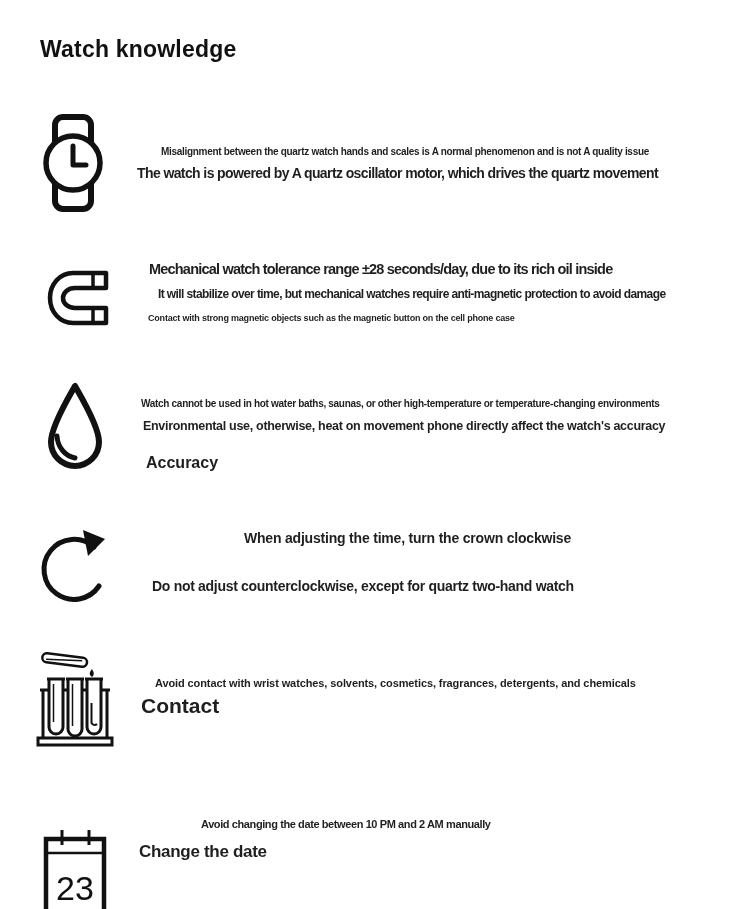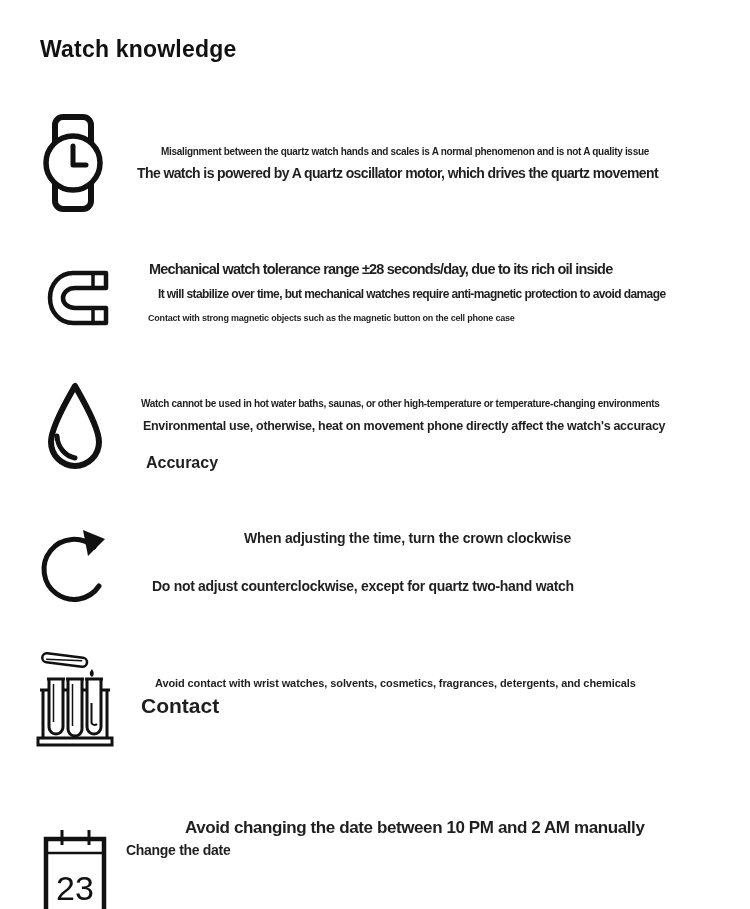--- a/index.html
+++ b/index.html
@@ -38,22 +38,22 @@
   .i3 { left:40px; top:526px; width:68px; height:86px; }
   .s3-l0 { left:244px; top:530px; font-size:14px;   letter-spacing:-0.2px; }
   .s3-l1 { left:148px; top:554px; font-size:13px;   letter-spacing:-0.3px; }
   .s3-l2 { left:152px; top:578px; font-size:14px;   letter-spacing:-0.3px; }
   
   .i4 { left:36px; top:648px; width:78px; height:100px; }
   .s4-l0 { left:155px; top:677px; font-size:11px;   letter-spacing:-0.1px; }
   .s4-l1 { left:141px; top:694px; font-size:21px;   letter-spacing:0; }
   
   .i5 { left:42px; top:826px; width:66px; height:95px; }
-  .s5-l0 { left:185px; top:818px; font-size:17px; letter-spacing:-0.4px; }
-  .s5-l1 { left:126px; top:842px; font-size:14px; letter-spacing:-0.3px; }
+  .s5-l0 { left:201px; top:818px; font-size:11px; letter-spacing:-0.4px; }
+  .s5-l1 { left:139px; top:842px; font-size:17px; letter-spacing:-0.3px; }
 </style>
 </head>
 <body>
 
 <div class="page">
 
   <h1 class="title">Watch knowledge</h1>
 
   <div class="icon i0">
     <svg viewBox="0 0 62 100" xmlns="http://www.w3.org/2000/svg">

